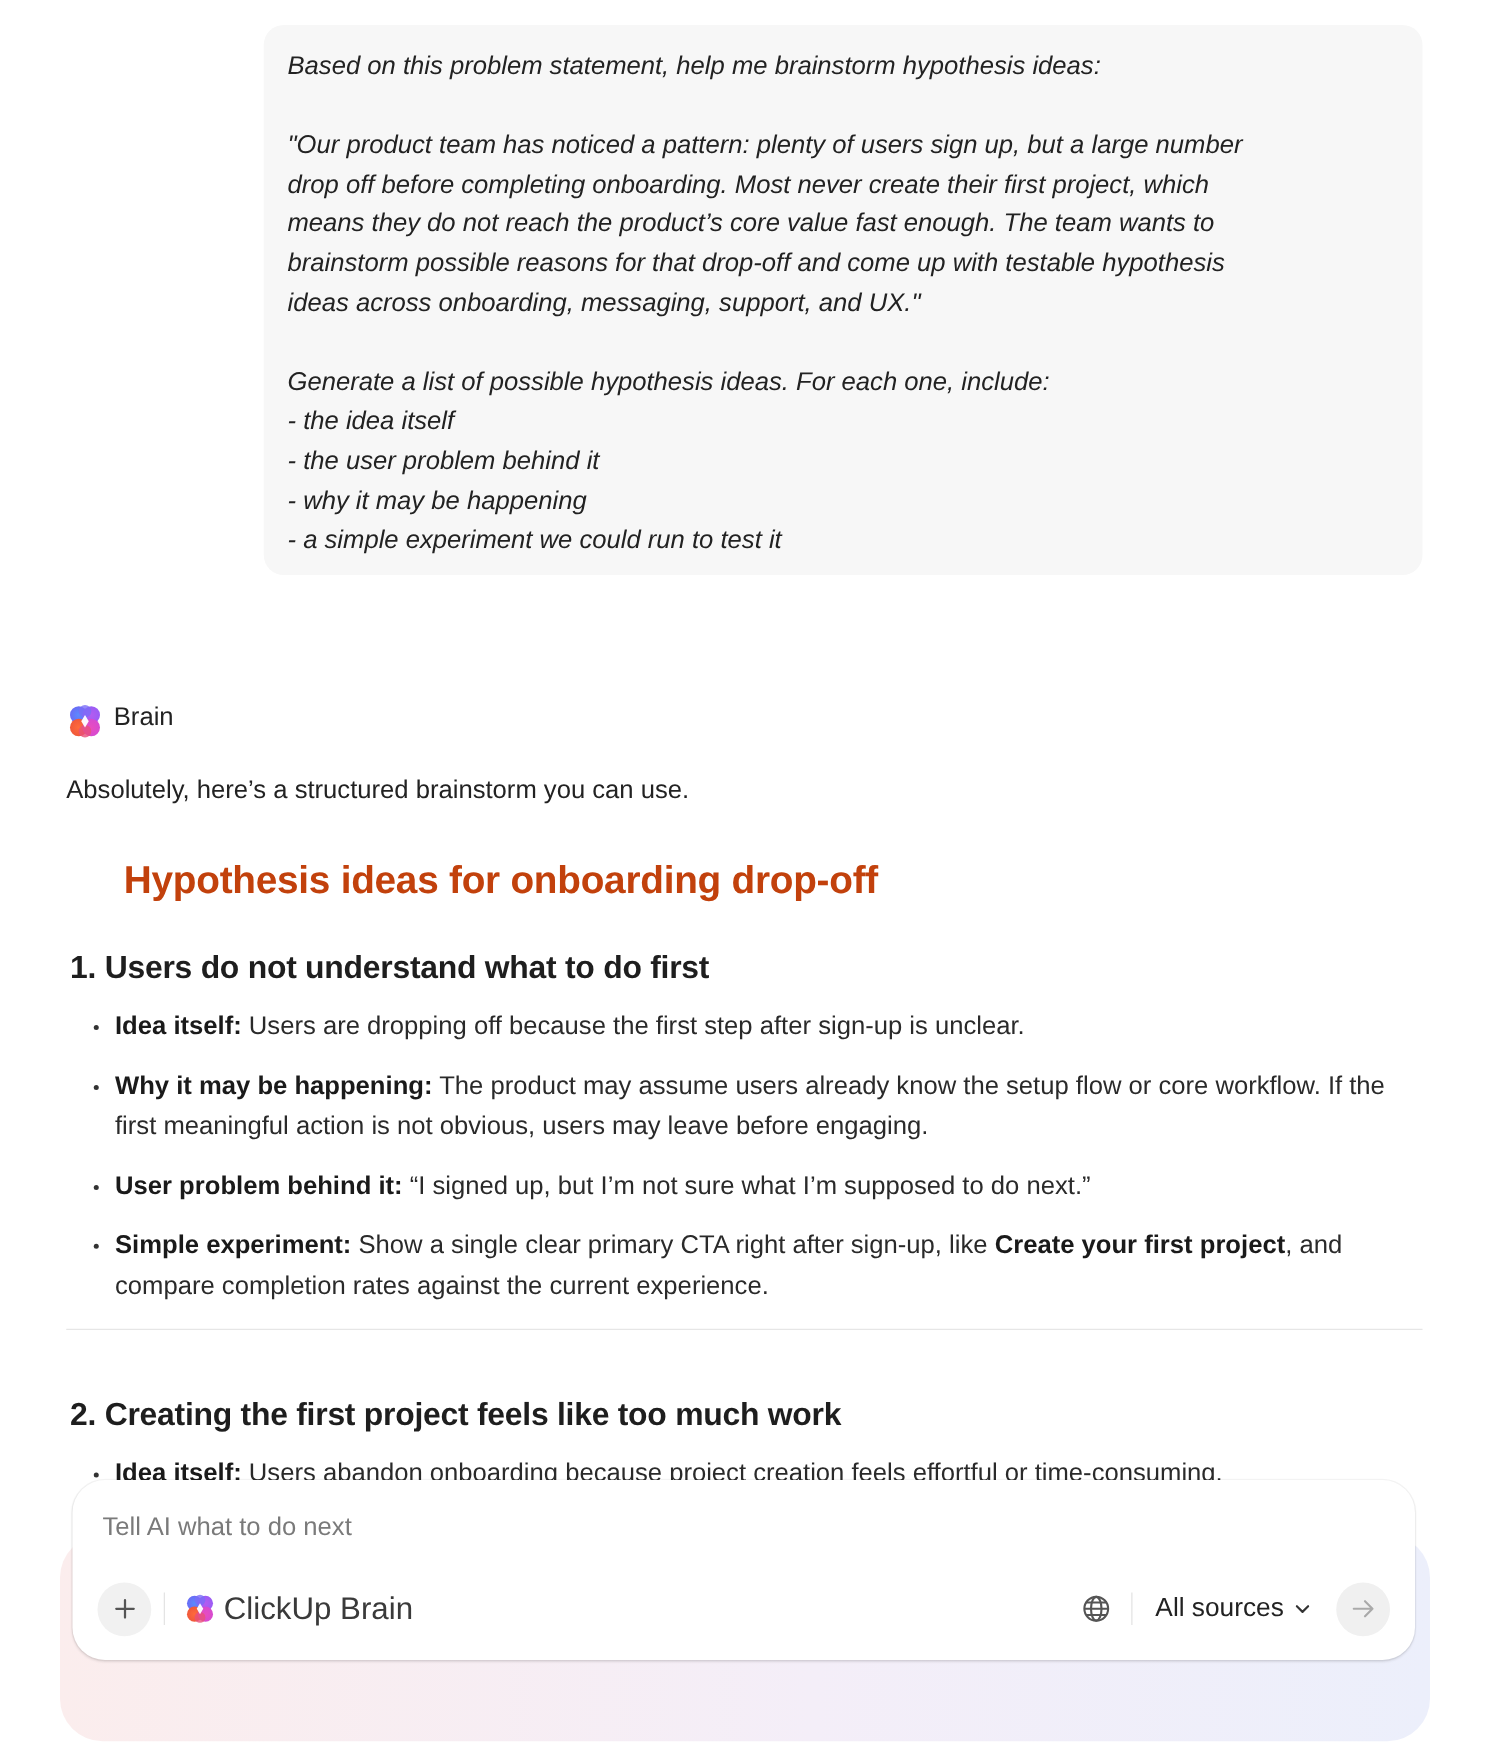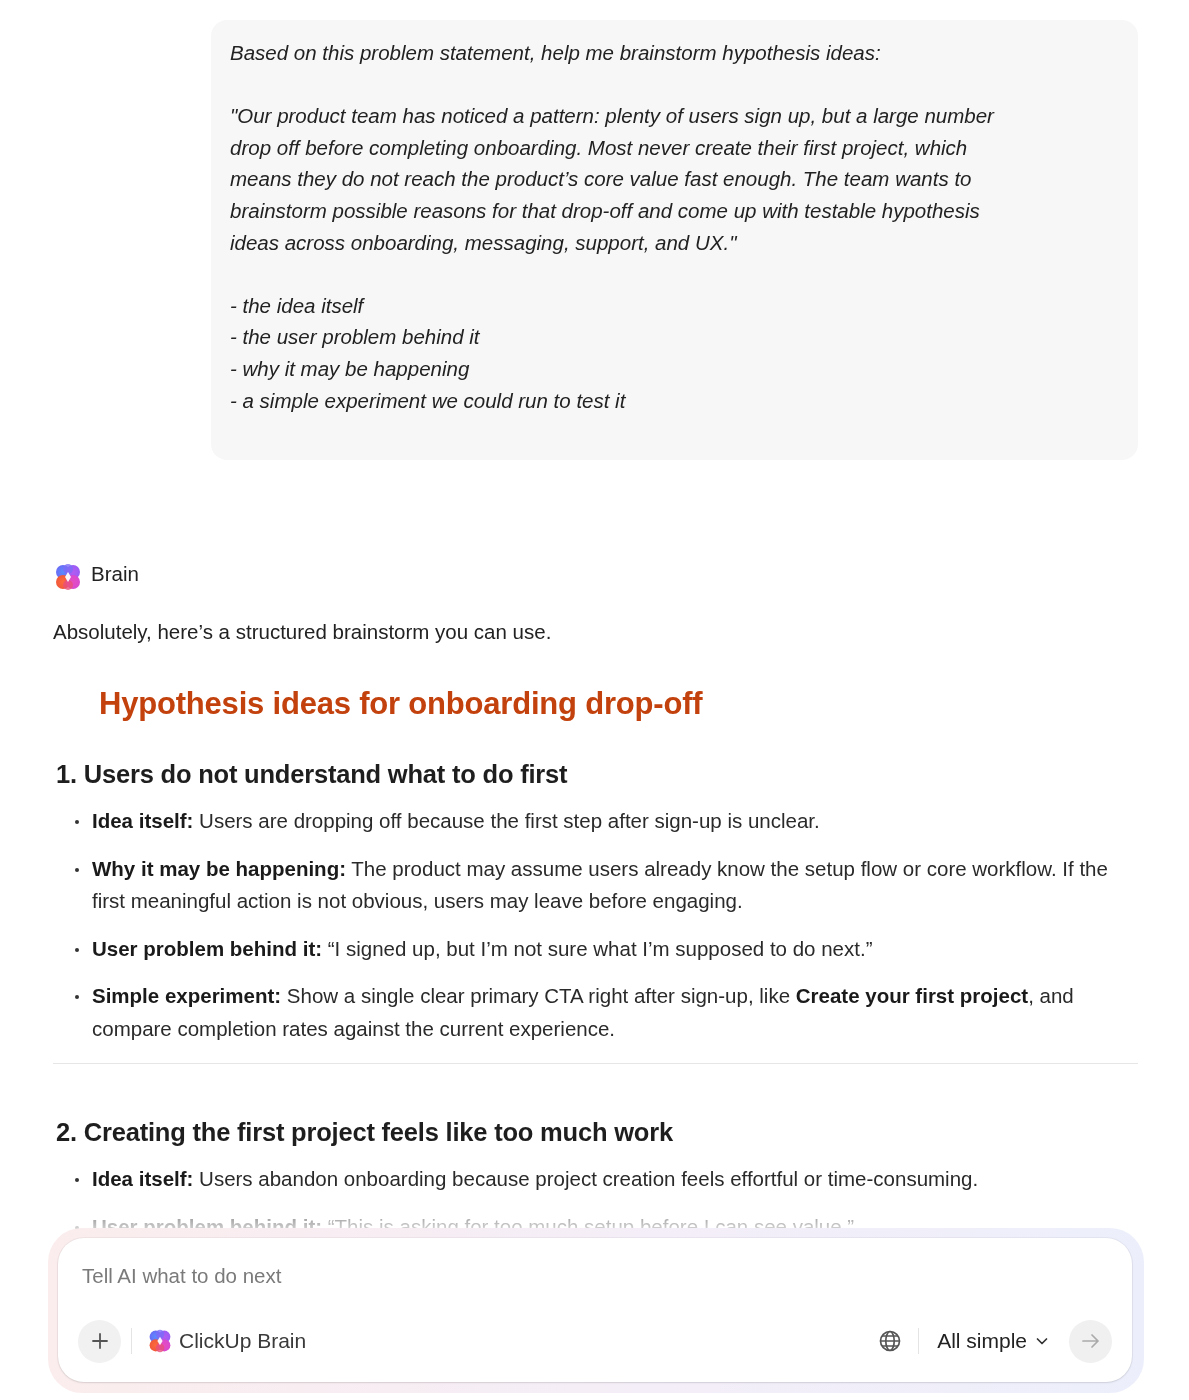--- a/index.html
+++ b/index.html
@@ -63,42 +63,42 @@
       background: linear-gradient(to bottom, rgba(255,255,255,0.25), rgba(255,255,255,0.95));
     }
 
     
     .composer-glow {
       position: absolute; left: 48px; top: 1228px; width: 1096px; height: 165px;
       border-radius: 34px;
       background: linear-gradient(to right, #fbeded 0%, #f4eef8 55%, #eceffb 100%);
     }
     .composer {
-      position: absolute; left: 58px; top: 1238px; width: 1074px; height: 144px;
+      position: absolute; left: 58px; top: 1184px; width: 1074px; height: 144px;
       border-radius: 26px; background: #ffffff;
       box-shadow: 0 1px 2px rgba(0,0,0,0.10), 0 0 0 1px rgba(0,0,0,0.04);
     }
     .composer-input {
       position: absolute; left: 24px; top: 24px; width: 1020px; height: 28px;
       border: none; outline: none; background: transparent;
       font-family: "Liberation Sans", "DejaVu Sans", sans-serif;
       font-size: 20.5px; color: #222;
     }
     .composer-input::placeholder { color: #7a7a7a; }
     .composer-bottom {
       position: absolute; left: 20px; right: 20px; top: 81px; height: 44px;
       display: flex; align-items: center;
     }
     .circle-btn {
       width: 43px; height: 43px; border-radius: 50%; background: #f1f1f1;
       display: flex; align-items: center; justify-content: center; cursor: pointer;
     }
     .vsep { width: 1px; height: 26px; background: #e4e4e4; margin: 0 15px 0 10px; }
     .brain-chip { display: flex; align-items: center; gap: 6px; cursor: pointer; }
-    .brain-chip .label { font-size: 21px; color: #3a3a3a; text-align: center; }
+    .brain-chip .label { font-size: 25px; color: #3a3a3a; text-align: center; }
     .brain-chip .brain-logo { width: 26px; height: 26px; }
     .spacer { flex: 1; }
     .globe-btn { width: 28px; height: 28px; display: flex; align-items: center; justify-content: center; cursor: pointer; }
     .vsep2 { width: 1px; height: 26px; background: #e4e4e4; margin: 0 18px 0 14px; }
     .sources {
       display: flex; align-items: center; gap: 8px; cursor: pointer; margin-right: 20px;
     }
     .sources .label { font-size: 21px; color: #222; }
     .send-btn { background: #f0f0f0; }
   </style>
@@ -109,20 +109,21 @@
 
   <div class="user-bubble">
     <p>Based on this problem statement, help me brainstorm hypothesis ideas:</p>
     <div class="gap"></div>
     <p>"Our product team has noticed a pattern: plenty of users sign up, but a large number</p>
     <p>drop off before completing onboarding. Most never create their first project, which</p>
     <p>means they do not reach the product’s core value fast enough. The team wants to</p>
     <p>brainstorm possible reasons for that drop-off and come up with testable hypothesis</p>
     <p>ideas across onboarding, messaging, support, and UX."</p>
     <div class="gap"></div>
+    <p>Generate a list of possible hypothesis ideas. For each one, include:</p>
     <p>- the idea itself</p>
     <p>- the user problem behind it</p>
     <p>- why it may be happening</p>
     <p>- a simple experiment we could run to test it</p>
   </div>
 
   <div class="assistant-header">
     <svg class="brain-logo" viewBox="0 0 30 30">
       <defs>
         <radialGradient id="pA" cx="50%" cy="50%" r="50%">
@@ -222,21 +223,21 @@
       <div class="spacer"></div>
       <div class="globe-btn">
         <svg width="24" height="24" viewBox="0 0 24 24" fill="none" stroke="#555" stroke-width="1.7">
           <circle cx="12" cy="12" r="9.5"></circle>
           <ellipse cx="12" cy="12" rx="4.2" ry="9.5"></ellipse>
           <path d="M2.5 12 H21.5 M4 7 H20 M4 17 H20"></path>
         </svg>
       </div>
       <div class="vsep2"></div>
       <div class="sources">
-        <span class="label">All simple</span>
+        <span class="label">All sources</span>
         <svg width="14" height="14" viewBox="0 0 14 14">
           <path d="M2.5 5 L7 9.5 L11.5 5" stroke="#333" stroke-width="1.7" fill="none" stroke-linecap="round" stroke-linejoin="round"></path>
         </svg>
       </div>
       <div class="circle-btn send-btn">
         <svg width="24" height="24" viewBox="0 0 24 24">
           <path d="M4 12 H19 M13 6 L19 12 L13 18" stroke="#aaaaaa" stroke-width="1.7" fill="none" stroke-linecap="round" stroke-linejoin="round"></path>
         </svg>
       </div>
     </div>

